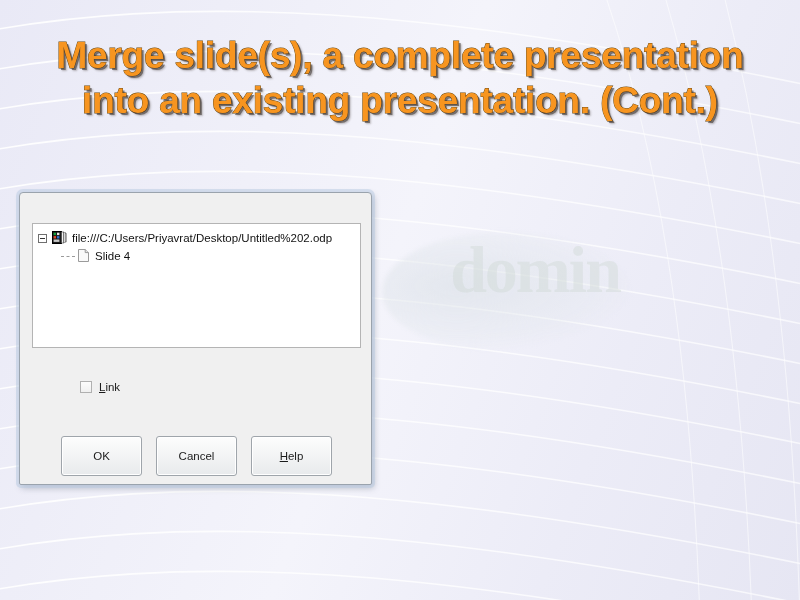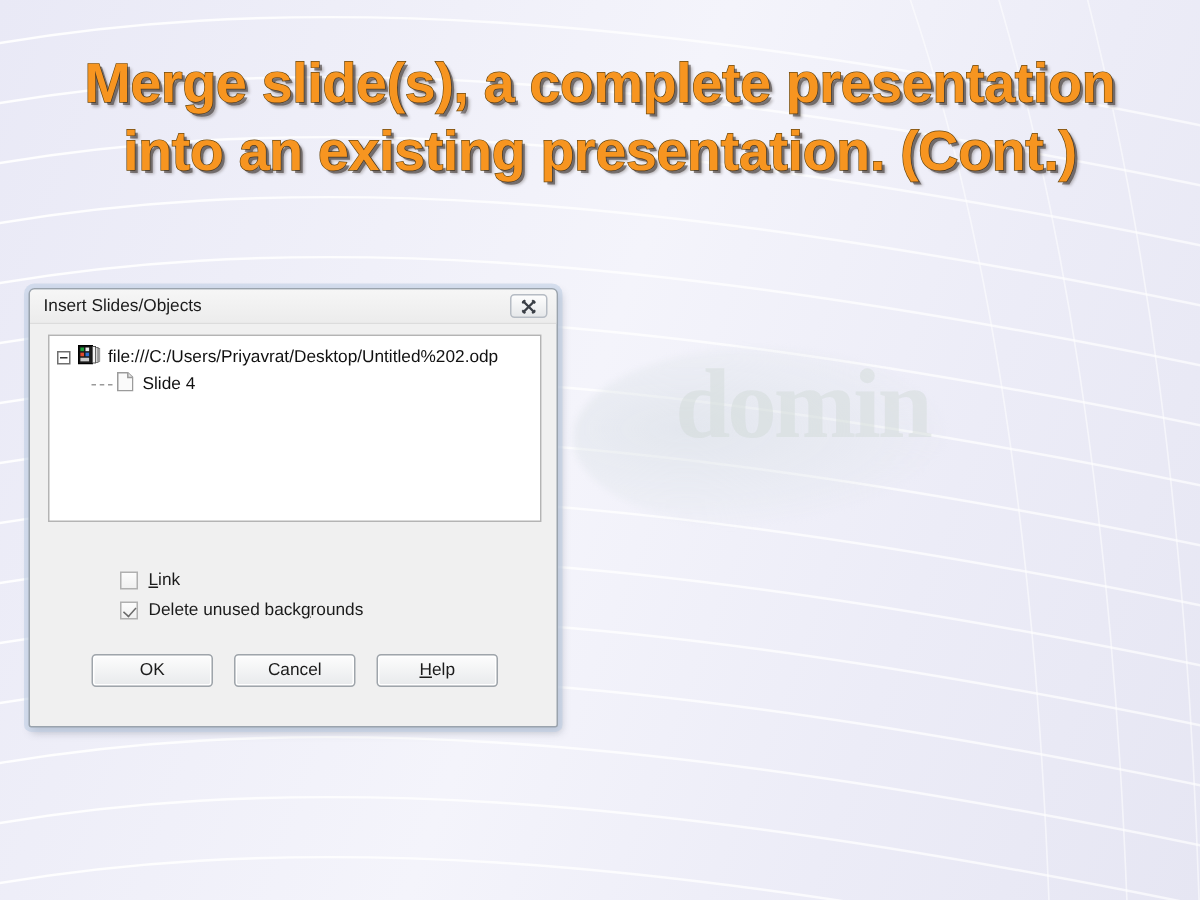--- a/index.html
+++ b/index.html
@@ -181,21 +181,21 @@
   
   #btn-row {
     position: absolute;
     left: 0; top: 243px;
     width: 353px;
     display: flex;
     justify-content: center;
     gap: 14px;
   }
   .dbtn {
-    width: 81px; height: 22px;
+    width: 81px; height: 40px;
     border: 1px solid #9fa5ab;
     border-radius: 3px;
     background: linear-gradient(#fdfdfd, #e8eaec);
     font-family: "Liberation Sans", sans-serif;
     font-size: 11.5px;
     color: #1b1b1b;
     display: flex; align-items: center; justify-content: center;
     cursor: pointer;
     box-shadow: inset 0 0 0 1px #ffffff;
   }
@@ -237,29 +237,20 @@
   </svg>
 
   <div id="wm-blob"></div>
   <div id="wm-text">domin</div>
 
   <div id="title">Merge slide(s), a complete presentation
 into an existing presentation. (Cont.)</div>
 
   <div id="dialog">
 
-    <div id="dlg-titlebar">
-      <div id="dlg-title-text">Insert Slides/Objects</div>
-      <div id="dlg-close">
-        <svg width="11" height="11" viewBox="0 0 11 11" aria-hidden="true">
-          <path d="M1.5 1.5 L9.5 9.5 M9.5 1.5 L1.5 9.5" stroke="#3a3f46" stroke-width="1.6" fill="none"></path>
-          <path d="M1.2 3.2 L3.2 1.2 M7.8 1.2 L9.8 3.2 M1.2 7.8 L3.2 9.8 M7.8 9.8 L9.8 7.8" stroke="#3a3f46" stroke-width="1.3" fill="none"></path>
-        </svg>
-      </div>
-    </div>
 
     <div id="tree-box">
 
       <div class="tree-row" id="row-root">
         <span class="expander"></span>
         <span class="icon-pres">
           <svg width="15" height="13" viewBox="0 0 15 13" aria-hidden="true">
             <rect x="0.5" y="0.5" width="9" height="12" fill="#1b1b1b" stroke="#000"></rect>
             <rect x="1.6" y="1.7" width="2.4" height="2.4" fill="#19a33a"></rect>
             <rect x="5.0" y="1.7" width="2.4" height="2.4" fill="#e8e8e8"></rect>
@@ -285,24 +276,20 @@
         <span class="tree-label">Slide 4</span>
       </div>
 
     </div>
 
     <div class="cbrow" id="cb-link-row">
       <span class="cbox"></span>
       <span class="cblabel"><span class="mn">L</span><span>ink</span></span>
     </div>
 
-    <div class="cbrow" id="cb-del-row">
-      <span class="cbox checked"></span>
-      <span class="cblabel"><span>Delete unused back</span><span class="mn">g</span><span>rounds</span></span>
-    </div>
 
     <div id="btn-row">
       <button class="dbtn">OK</button>
       <button class="dbtn">Cancel</button>
       <button class="dbtn">
           <span class="mn">H</span>
           <span>elp</span>
         </button>
     </div>
 

